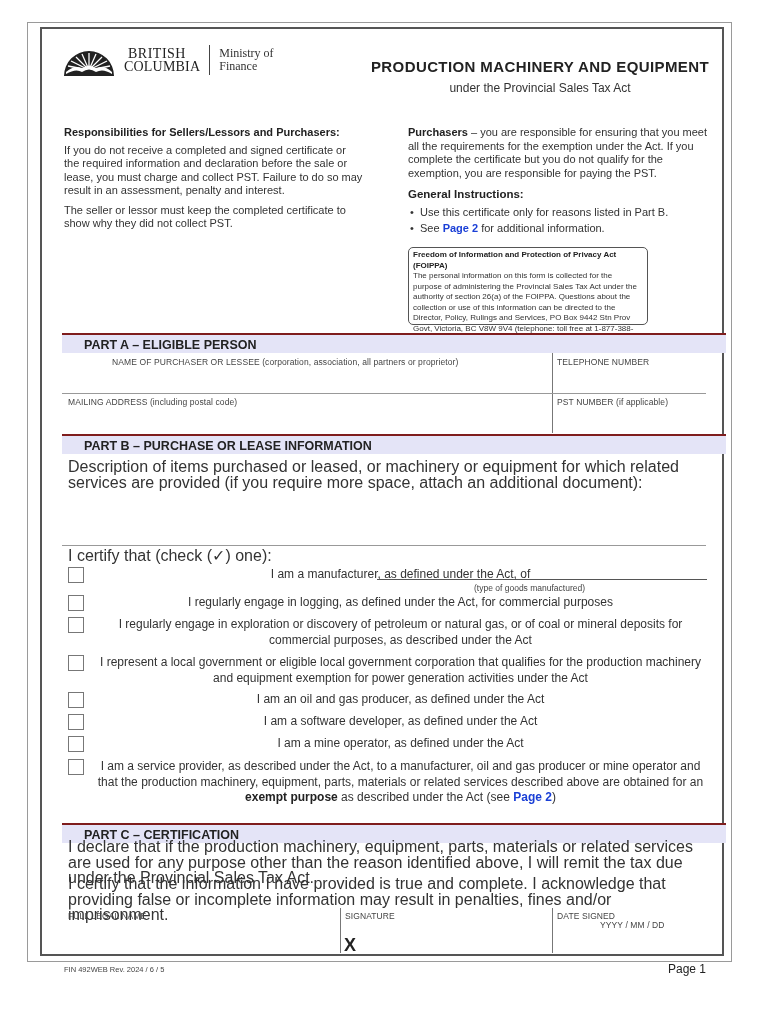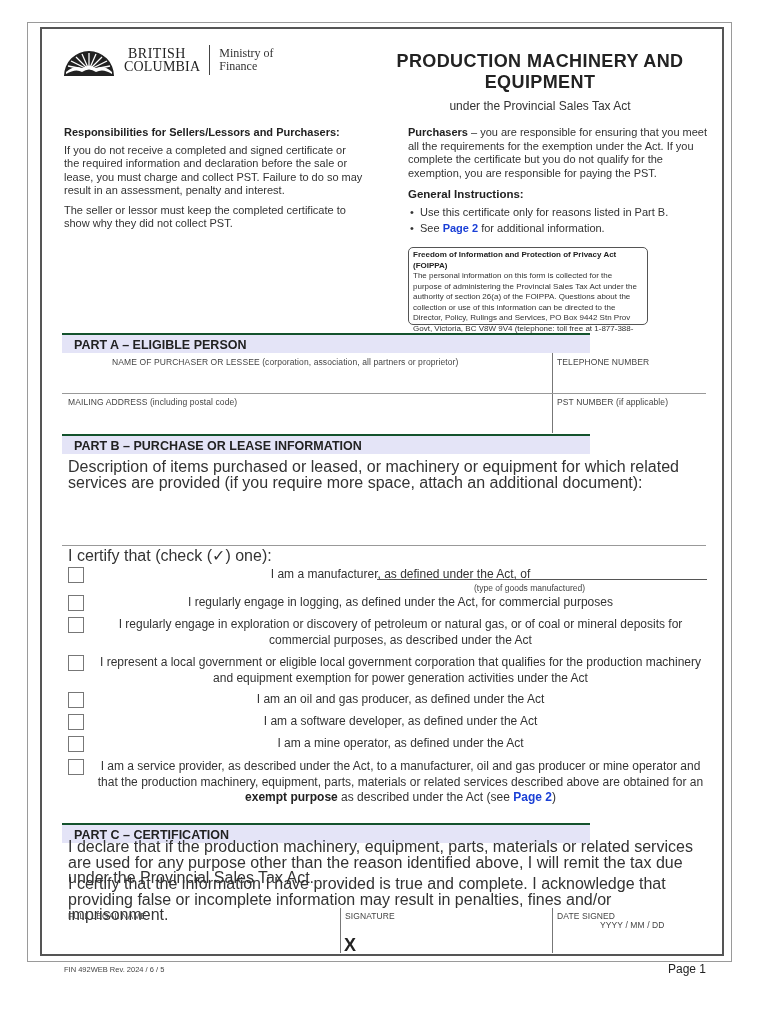--- a/index.html
+++ b/index.html
@@ -14,21 +14,21 @@
   .logo { position: absolute; left: 62px; top: 42px; display: flex; align-items: center; }
   .logo-mark { width: 54px; height: 36px; }
   .logo-text { margin-left: 8px; font-family: "Liberation Serif", serif; color: #222; line-height: 13px; }
   .logo-text .l1 { font-size: 14px; letter-spacing: 0.5px; padding-left: 4px; }
   .logo-text .l2 { font-size: 14px; letter-spacing: 0.2px; }
   .logo-sep { width: 1px; height: 30px; background: #444; margin: 0 9px; }
   .ministry { font-family: "Liberation Serif", serif; font-size: 12px; line-height: 13px; color: #333; }
 
   .title-block { position: absolute; left: 360px; top: 48px; width: 360px; text-align: center; }
   .title-1 { font-size: 15px; font-weight: bold; letter-spacing: 0.3px; color: #222; }
-  .title-2 { font-size: 18px; font-weight: bold; letter-spacing: 0.4px; margin-top: 3px; color: #222; }
+  .title-2 { font-size: 15px; font-weight: bold; letter-spacing: 0.4px; margin-top: 10px; color: #222; }
   .title-3 { font-size: 12px; margin-top: 6px; color: #333; }
 
   
   .col-left { position: absolute; left: 64px; top: 126px; width: 300px; font-size: 11px; line-height: 13.5px; color: #333; }
   .col-left h3 { font-size: 11px; margin: 0 0 4px 0; font-weight: bold; color: #222; }
   .col-left p { margin: 0 0 6px 0; }
   .col-right { position: absolute; left: 408px; top: 126px; width: 300px; font-size: 11px; line-height: 13.5px; color: #333; }
   .col-right p { margin: 0 0 8px 0; }
   .col-right h3 { font-size: 11.5px; margin: 0 0 4px 0; font-weight: bold; color: #222; }
   .col-right ul { list-style: none; padding: 0; margin: 0 0 12px 0; }
@@ -36,23 +36,23 @@
   .col-right li::before { content: "•"; position: absolute; left: 2px; top: 0; }
   .link { color: #1a3fd6; font-weight: bold; }
   .b { font-weight: bold; color: #222; }
 
   .foippa { position: absolute; left: 408px; top: 247px; width: 240px; height: 78px;
             border: 1px solid #555; border-radius: 5px; box-sizing: border-box;
             padding: 2px 4px; font-size: 8px; line-height: 10.5px; color: #333; }
   .foippa .ft { font-weight: bold; color: #222; }
 
   
-  .sec-head { position: absolute; left: 62px; width: 528px; height: 20px; background: #e4e4f7;
-              border-top: 2px solid #14532d; box-sizing: border-box; font-size: 12.5px; font-weight: bold;
-              padding: 3px 0 0 12px; color: #222; }
+  .sec-head { position: absolute; left: 62px; width: 664px; height: 20px; background: #e4e4f7;
+              border-top: 2px solid #7f1d1d; box-sizing: border-box; font-size: 12.5px; font-weight: bold;
+              padding: 3px 0 0 22px; color: #222; }
   .rule { position: absolute; left: 62px; width: 644px; height: 0; border-top: 1px solid #999; }
   .vline { position: absolute; width: 0; border-left: 1px solid #777; }
   .field-label { position: absolute; font-size: 8.5px; color: #444; letter-spacing: 0.1px; }
 
   .para { position: absolute; left: 68px; width: 640px; font-size: 16px; line-height: 15.5px; color: #333; }
 
   .cb-row { position: absolute; left: 68px; width: 640px; display: flex; align-items: flex-start; font-size: 12px; line-height: 15.5px; color: #333; text-align: center; }
   .cb { width: 16px; height: 16px; border: 1px solid #777; box-sizing: border-box; flex: 0 0 16px; margin-right: 9px; background: #fff; }
   .cb-text { flex: 1; }
   .goods-line { position: absolute; left: 377px; top: 579px; width: 330px; border-top: 1px solid #555; }

